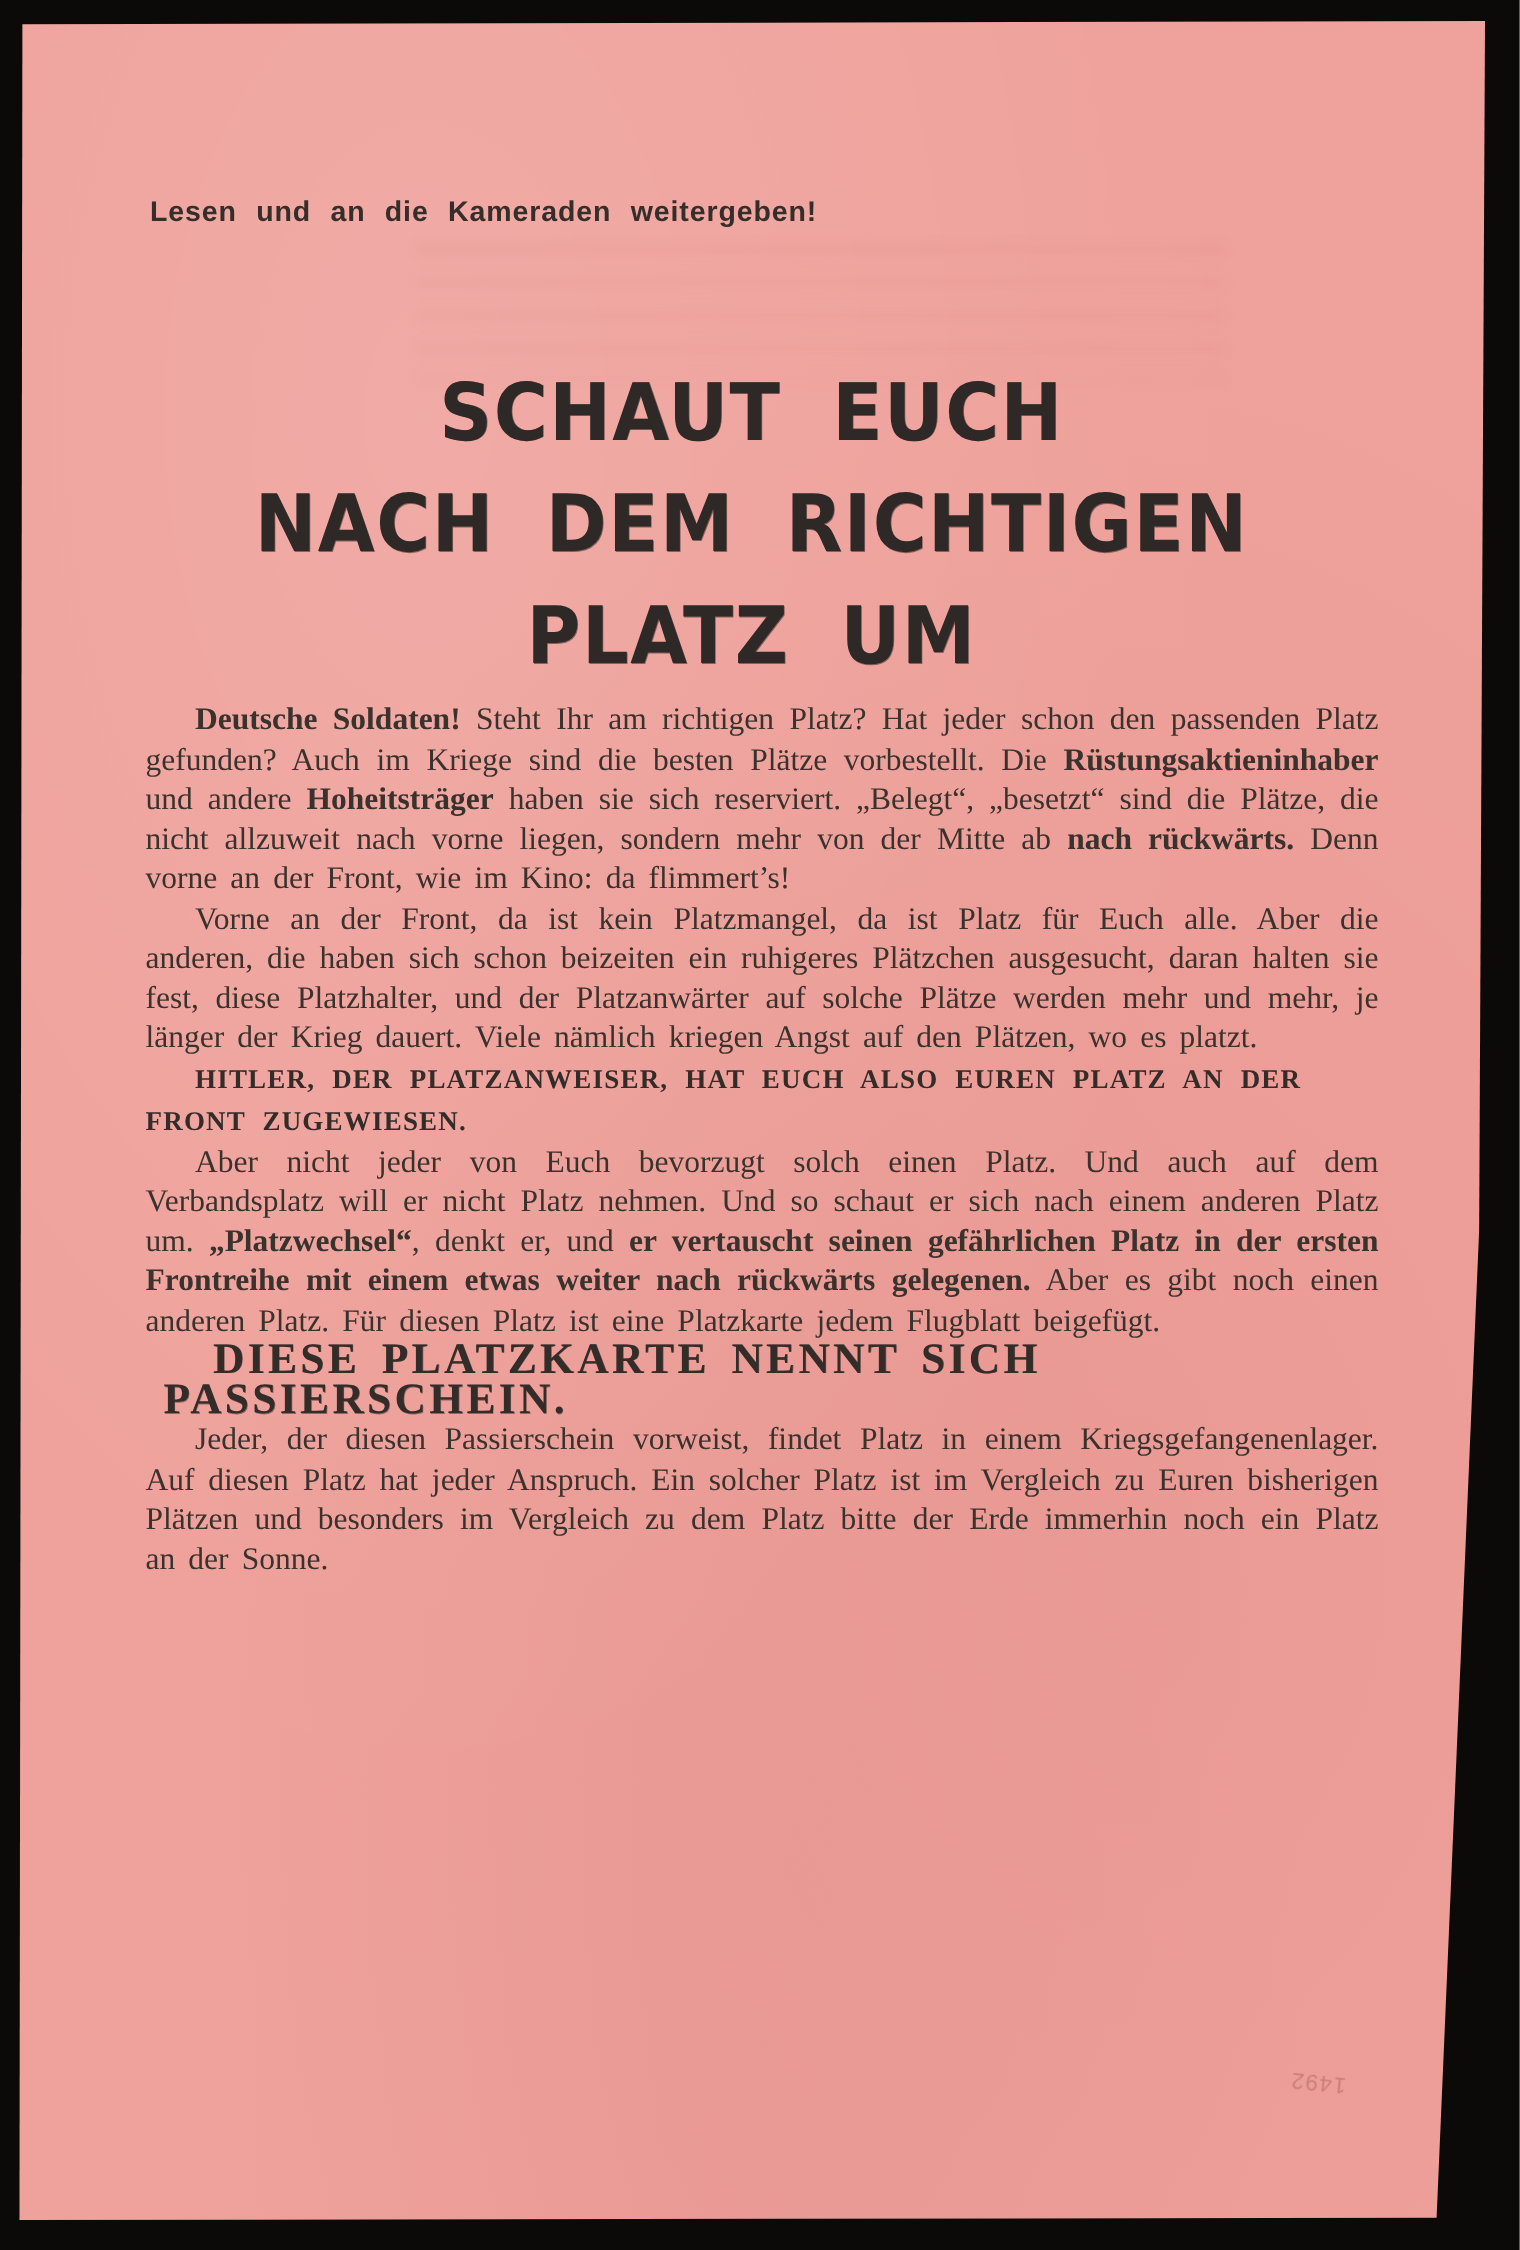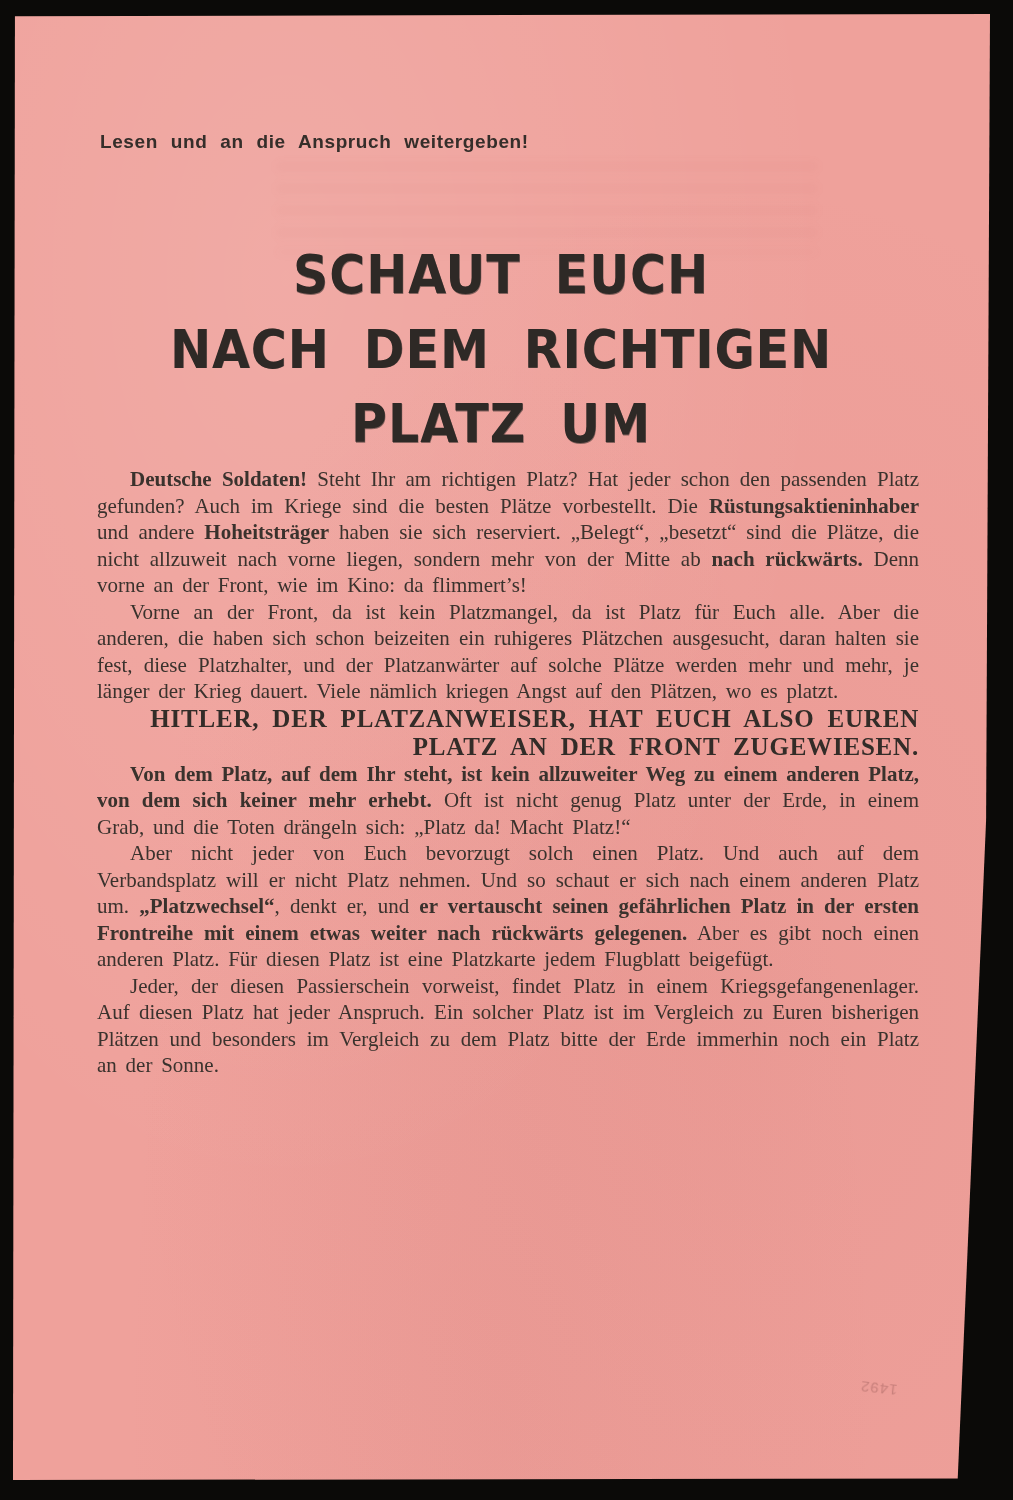--- a/index.html
+++ b/index.html
@@ -69,23 +69,23 @@
     color: #3a322d;
   }
   .content p {
     margin: 0;
     text-indent: 33px;
     font-family: Liberation Serif, serif;
   }
   .b { font-weight: 700; }
   .h-center {
     margin: 23px 30px 17px 30px;
-    text-align: right;
+    text-align: left;
     font-weight: 700;
-    font-size: 25px;
+    font-size: 18px;
     line-height: 28px;
     letter-spacing: 0.8px;
     word-spacing: 6px;
     color: #332c28;
     text-indent: 0;
   }
   .h-left {
     margin: 24px 0 19px 0;
     padding-left: 12px;
     text-align: left;
@@ -106,34 +106,34 @@
     transform: rotate(186deg);
     letter-spacing: 1px;
     filter: blur(0.4px);
   }
 </style>
 </head>
 <body>
 
 <div class="paper">
 
-  <div class="kicker">Lesen und an die Anspruch weitergeben!</div>
+  <div class="kicker">Lesen und an die Kameraden weitergeben!</div>
 
   <div class="show-through"></div>
 
   <div class="title">
     <div>SCHAUT EUCH</div>
     <div>NACH DEM RICHTIGEN</div>
     <div>PLATZ UM</div>
   </div>
 
   <div class="content">
     <p><span class="b">Deutsche Soldaten!</span><span> Steht Ihr am richtigen Platz? Hat jeder schon den passenden Platz gefunden? Auch im Kriege sind die besten Plätze vorbestellt. Die </span><span class="b">Rüstungsaktieninhaber</span><span> und andere </span><span class="b">Hoheitsträger</span><span> haben sie sich reserviert. „Belegt“, „besetzt“ sind die Plätze, die nicht allzuweit nach vorne liegen, sondern mehr von der Mitte ab </span><span class="b">nach rückwärts.</span><span> Denn vorne an der Front, wie im Kino: da flimmert’s!</span></p>
     <p><span>Vorne an der Front, da ist kein Platzmangel, da ist Platz für Euch alle. Aber die anderen, die haben sich schon beizeiten ein ruhigeres Plätzchen ausgesucht, daran halten sie fest, diese Platzhalter, und der Platzanwärter auf solche Plätze werden mehr und mehr, je länger der Krieg dauert. Viele nämlich kriegen Angst auf den Plätzen, wo es platzt.</span></p>
     <p class="h-center">HITLER, DER PLATZANWEISER, HAT EUCH ALSO EUREN PLATZ AN DER FRONT ZUGEWIESEN.</p>
-    <p><span class="b">Von dem Platz, auf dem Ihr steht, ist kein allzuweiter Weg zu einem anderen Platz, von dem sich keiner mehr erhebt.</span><span> Oft ist nicht genug Platz unter der Erde, in einem Grab, und die Toten drängeln sich: „Platz da! Macht Platz!“</span></p>
     <p><span>Aber nicht jeder von Euch bevorzugt solch einen Platz. Und auch auf dem Verbandsplatz will er nicht Platz nehmen. Und so schaut er sich nach einem anderen Platz um. </span><span class="b">„Platzwechsel“</span><span>, denkt er, und </span><span class="b">er vertauscht seinen gefährlichen Platz in der ersten Frontreihe mit einem etwas weiter nach rückwärts gelegenen.</span><span> Aber es gibt noch einen anderen Platz. Für diesen Platz ist eine Platzkarte jedem Flugblatt beigefügt.</span></p>
+    <p class="h-left">DIESE PLATZKARTE NENNT SICH PASSIERSCHEIN.</p>
     <p><span>Jeder, der diesen Passierschein vorweist, findet Platz in einem Kriegsgefangenenlager. Auf diesen Platz hat jeder Anspruch. Ein solcher Platz ist im Vergleich zu Euren bisherigen Plätzen und besonders im Vergleich zu dem Platz bitte der Erde immerhin noch ein Platz an der Sonne.</span></p>
   </div>
 
   <div class="pencil-mark">1492</div>
 
 </div>
 
 </body></html>

